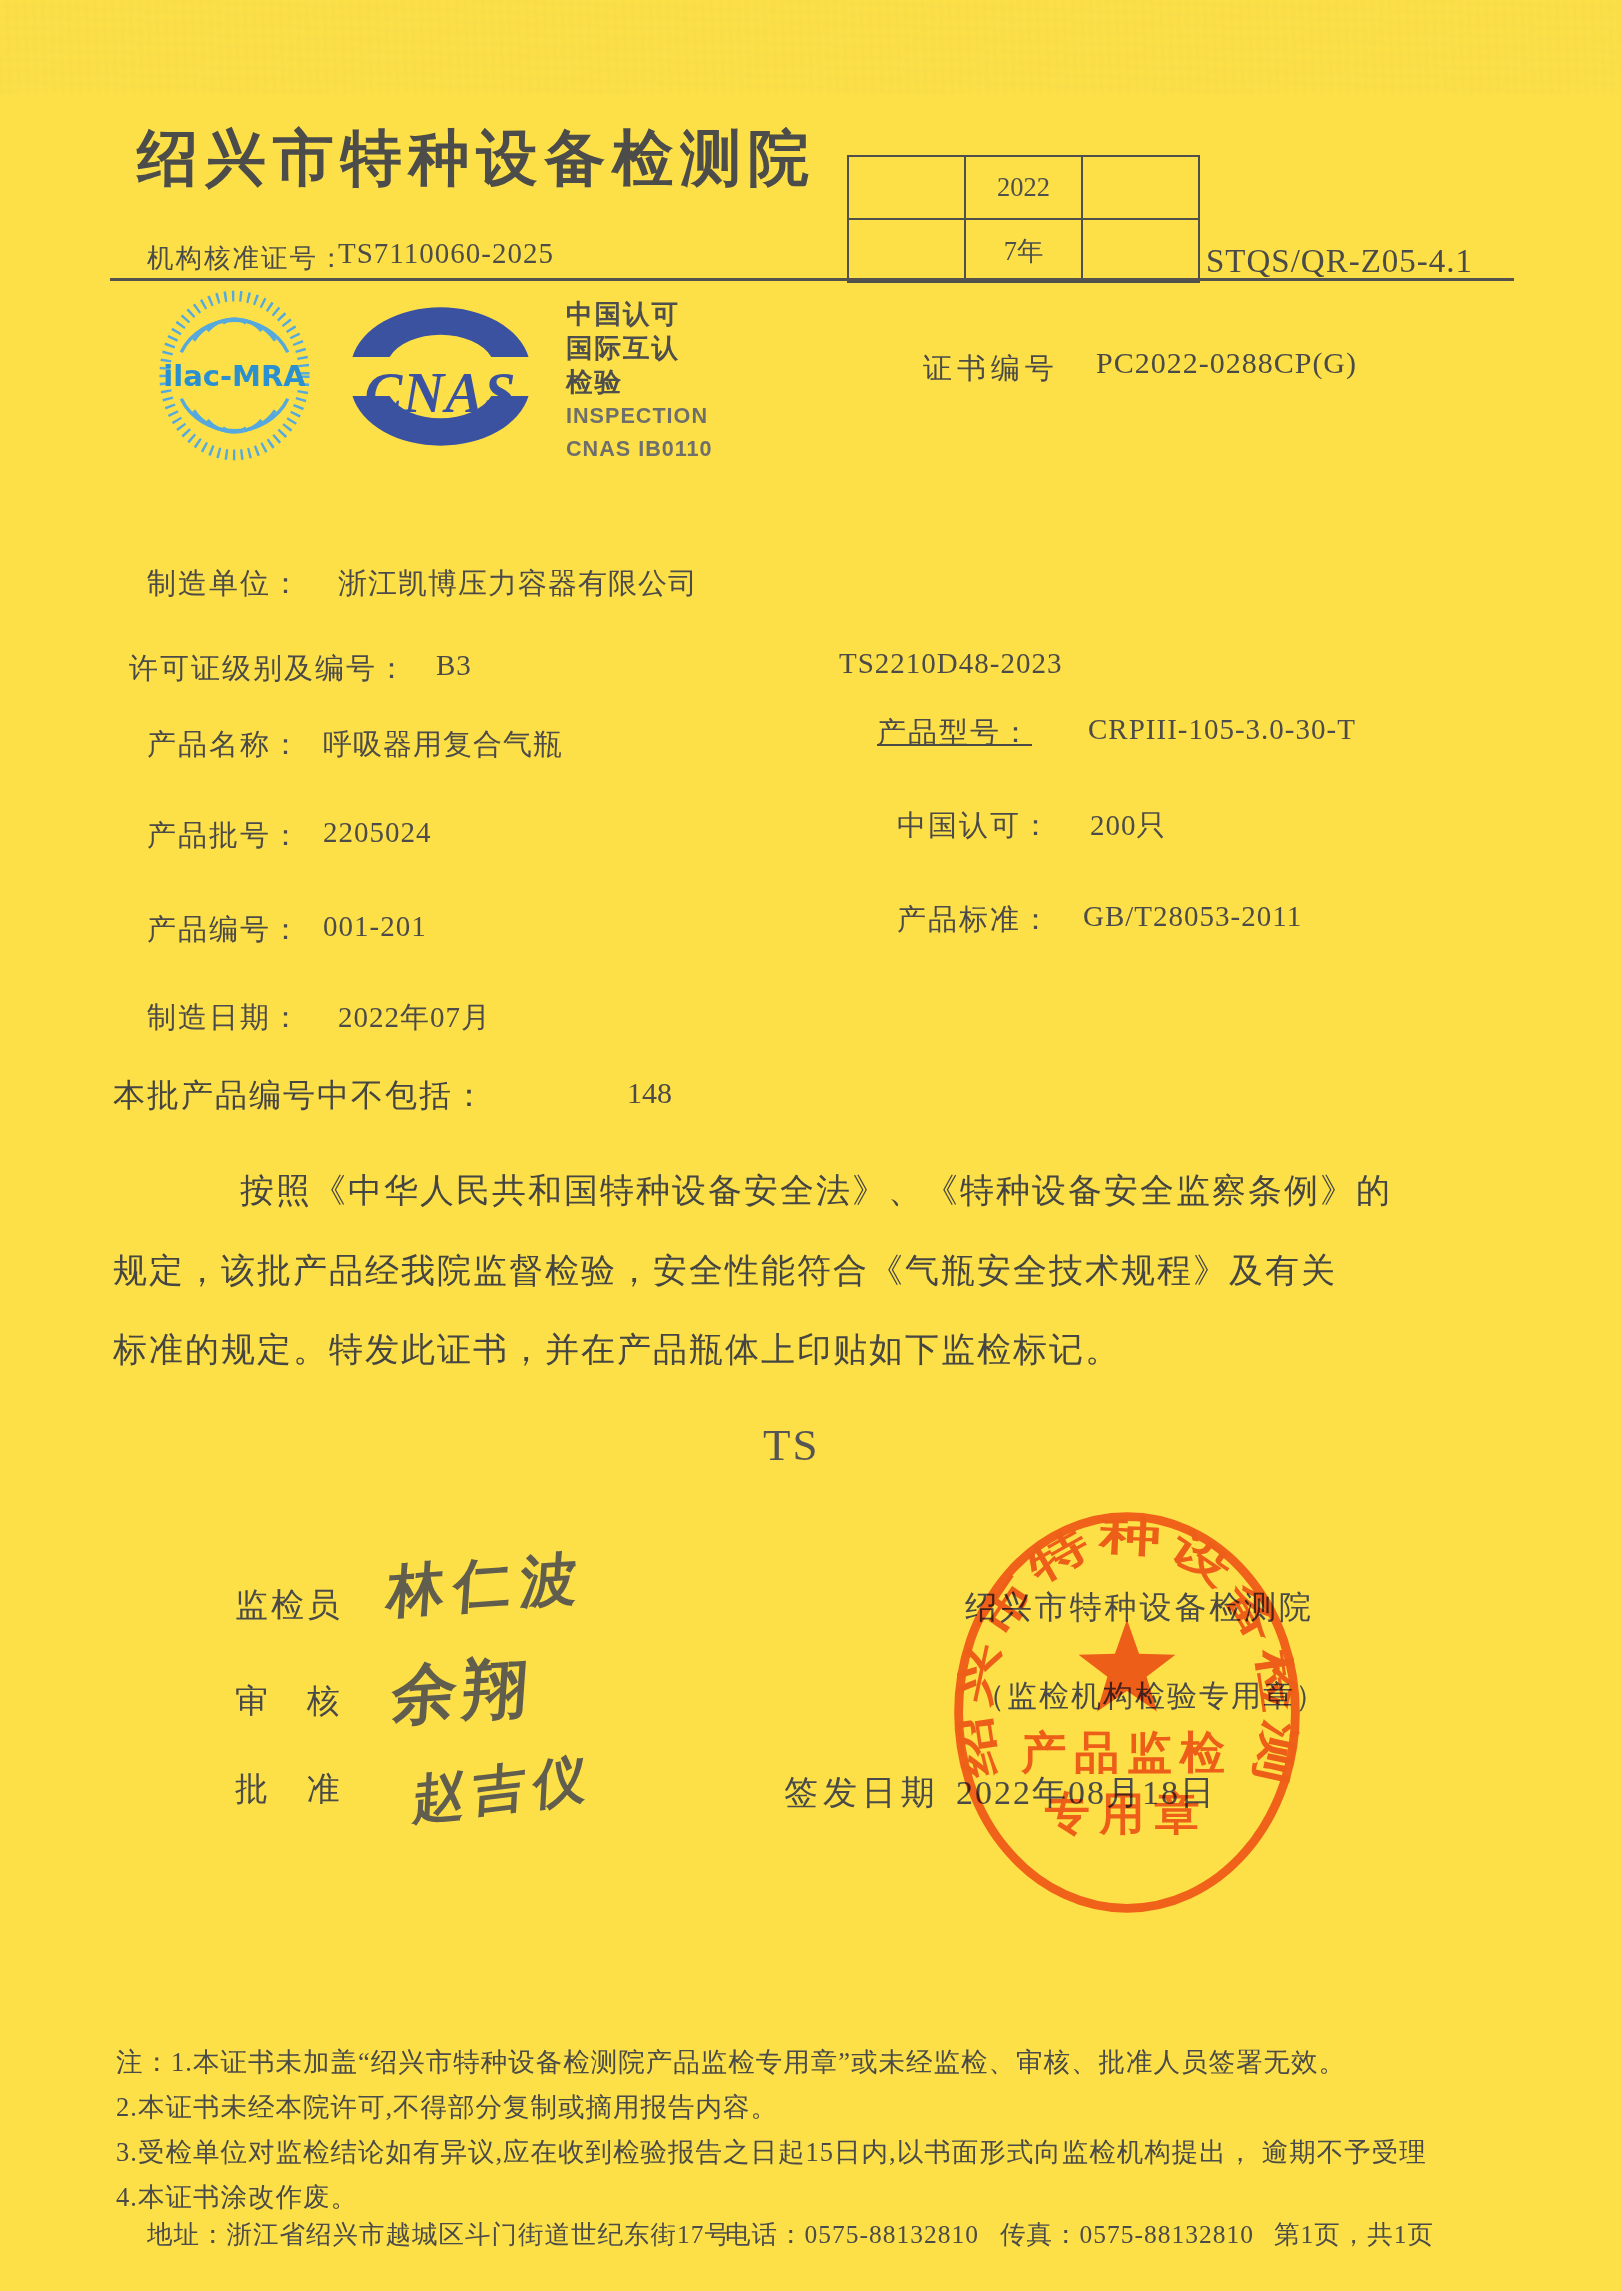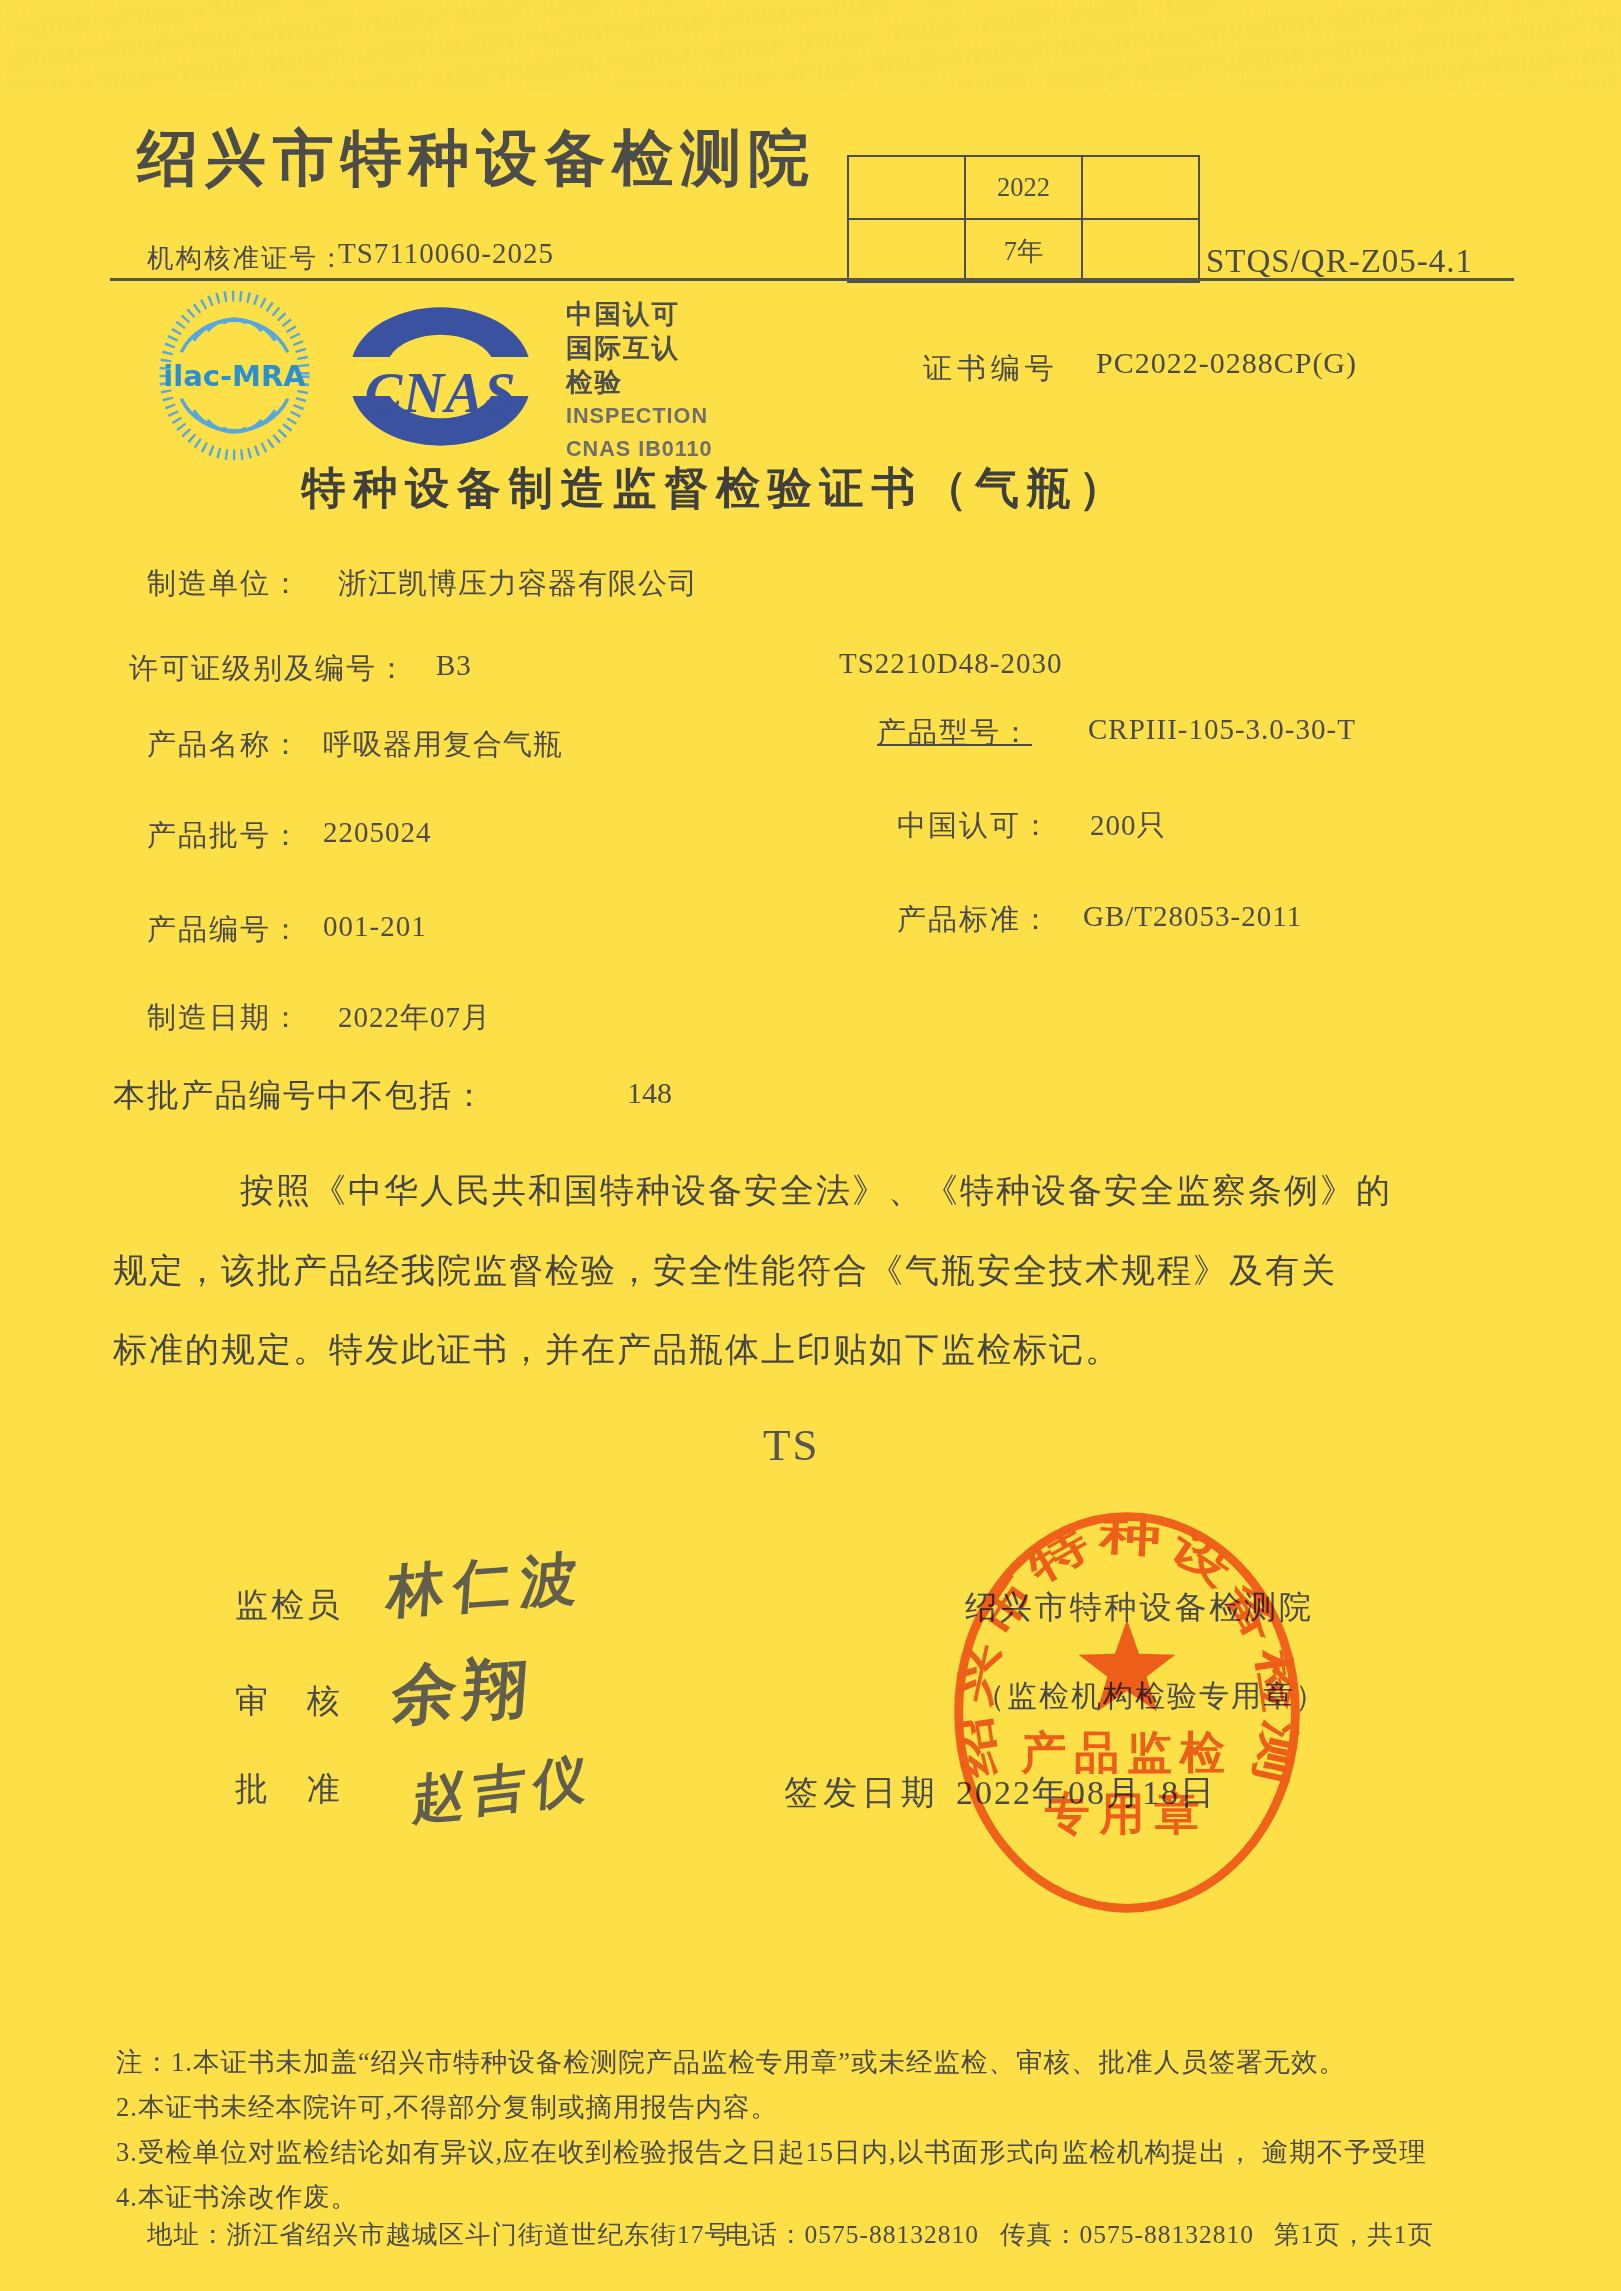--- a/index.html
+++ b/index.html
@@ -86,28 +86,27 @@
     <div class="accr-cjk">中国认可</div>
     <div class="accr-cjk">国际互认</div>
     <div class="accr-cjk">检验</div>
     <div class="accr-en">INSPECTION</div>
     <div class="accr-en">CNAS IB0110</div>
   </div>
 
   <span class="abs" style="left:923px;top:349px;font-size:29px;letter-spacing:4.9px;">证书编号</span>
   <span class="abs" style="left:1096px;top:346px;font-size:30px;letter-spacing:1px;">PC2022-0288CP(G)</span>
 
-  <div class="abs main-title">特种设备制造监督检验证书（气瓶）</div>
 
   <span class="abs f-lbl" style="left:147px;top:564px;">制造单位：</span>
   <span class="abs f-val" style="left:338px;top:564px;">浙江凯博压力容器有限公司</span>
 
   <span class="abs f-lbl" style="left:129px;top:649px;">许可证级别及编号：</span>
   <span class="abs f-val" style="left:436px;top:649px;">B3</span>
-  <span class="abs f-val" style="left:839px;top:647px;">TS2210D48-2030</span>
+  <span class="abs f-val" style="left:839px;top:647px;">TS2210D48-2023</span>
 
   <span class="abs f-lbl" style="left:147px;top:725px;">产品名称：</span>
   <span class="abs f-val" style="left:323px;top:725px;">呼吸器用复合气瓶</span>
   <span class="abs f-lbl" style="left:877px;top:713px;text-decoration:underline;">产品型号：</span>
   <span class="abs f-val" style="left:1088px;top:713px;">CRPIII-105-3.0-30-T</span>
 
   <span class="abs f-lbl" style="left:147px;top:816px;">产品批号：</span>
   <span class="abs f-val" style="left:323px;top:816px;">2205024</span>
   <span class="abs f-lbl" style="left:897px;top:806px;">中国认可：</span>
   <span class="abs f-val" style="left:1090px;top:806px;">200只</span>

